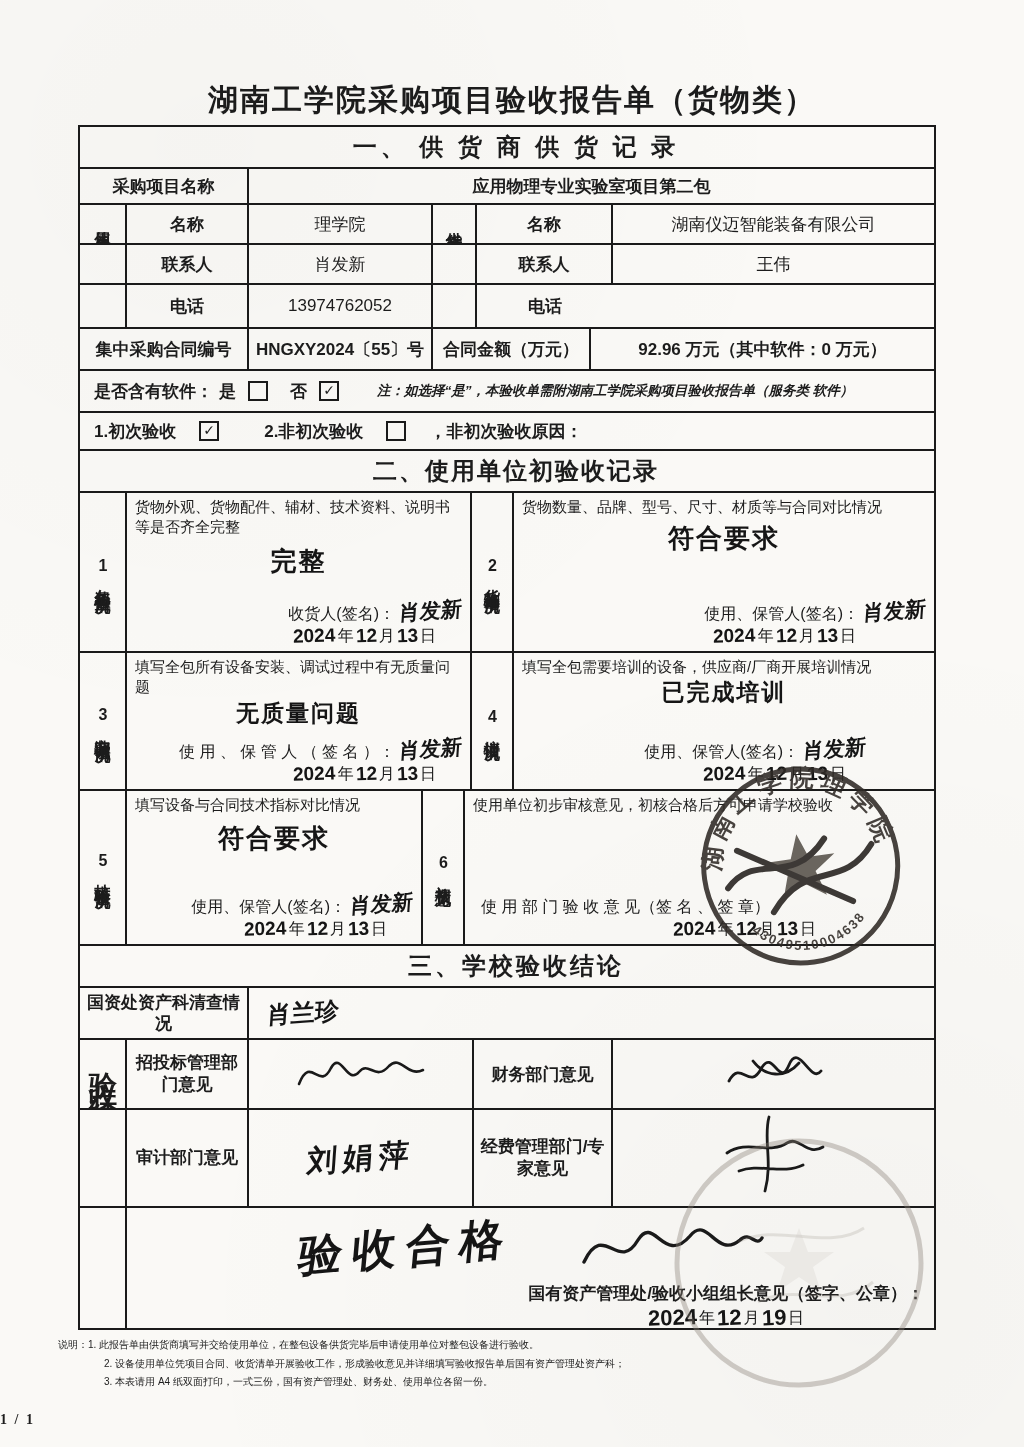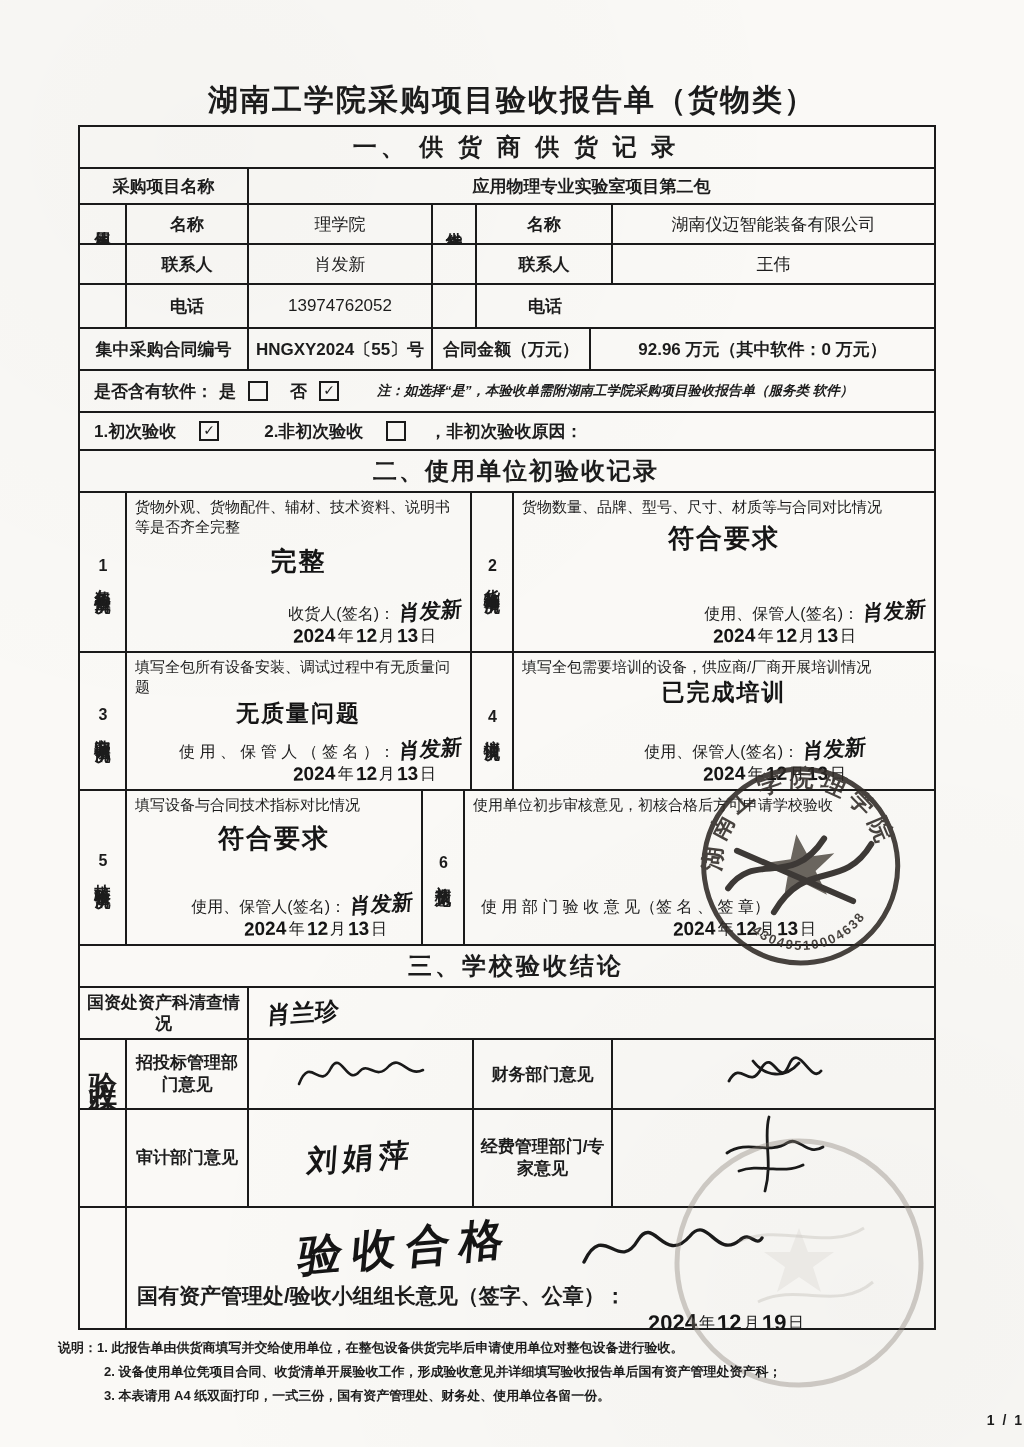--- a/index.html
+++ b/index.html
@@ -32,25 +32,25 @@
   .hw{font-weight:700;color:#151515;transform:rotate(-3deg) skewX(-6deg);
       font-size:26px;letter-spacing:2px;}
   .hwsm{font-weight:700;color:#151515;transform:rotate(-4deg) skewX(-8deg);
         font-size:21px;white-space:nowrap;}
   .hwdate{font-weight:700;color:#151515;transform:rotate(-2deg);font-size:19px;white-space:nowrap;}
   .signline{display:flex;justify-content:flex-end;align-items:flex-end;gap:4px;font-size:16px;}
   .dateline{display:flex;justify-content:flex-end;align-items:center;gap:2px;padding-right:26px;}
   .cb{display:inline-block;width:16px;height:16px;border:2px solid #1a1a1a;line-height:14px;
       text-align:center;font-size:14px;font-weight:700;vertical-align:-2px;margin:0 6px;}
   .note{font-style:italic;font-weight:700;font-size:13.5px;}
-  .notes{position:absolute;left:58px;top:1336px;width:910px;font-size:13px;font-weight:700;
+  .notes{position:absolute;left:58px;top:1336px;width:910px;font-size:10px;font-weight:400;
          line-height:1.85;}
   .notes .n2{padding-left:46px;}
-  .pageno{position:absolute;left:0;top:1412px;width:1024px;text-align:right;font-size:14px;
-          font-weight:700;letter-spacing:2px;}
+  .pageno{position:absolute;left:0;top:1412px;width:1024px;text-align:left;font-size:14px;
+          font-weight:700;letter-spacing:2px;font-family:Liberation Serif, serif;}
   .stampdark{position:absolute;left:688px;top:758px;width:226px;height:220px;opacity:.88;
              transform:rotate(-8deg);}
   .stampfaint{position:absolute;left:668px;top:1132px;width:262px;height:262px;opacity:.38;}
   svg{display:block;}
 </style>
 </head>
 <body>
 
 <div class="page">
 
@@ -281,21 +281,21 @@
     <div class="row" style="height:120px">
       <div class="c" style="width:47px;padding:0"></div>
       <div class="c free" style="flex:1;padding:2px 10px">
         <div style="display:flex;align-items:center;justify-content:center;gap:60px;margin-top:2px">
           <span class="hw" style="font-size:44px;letter-spacing:10px;transform:rotate(-5deg) skewX(-10deg)">验收合格</span>
           <svg width="190" height="70" viewBox="0 0 190 70">
               <path d="M10 50 C30 8 44 62 64 28 C80 2 90 54 116 24 C134 2 142 48 166 28 C176 18 182 36 188 26" stroke="#1a1a1a" stroke-width="3.4" fill="none" stroke-linecap="round"></path>
             </svg>
         </div>
         <div style="flex:1"></div>
-        <div style="text-align:left;font-size:21px;font-weight:700">国有资产管理处/验收小组组长意见（签字、公章）：</div>
+        <div style="text-align:right;font-size:17px;font-weight:700">国有资产管理处/验收小组组长意见（签字、公章）：</div>
         <div class="dateline" style="padding-right:120px">
             <span class="hwdate" style="font-size:22px">2024</span>
             <span>年</span>
             <span class="hwdate" style="font-size:22px">12</span>
             <span>月</span>
             <span class="hwdate" style="font-size:22px">19</span>
             <span>日</span>
           </div>
       </div>
     </div>

